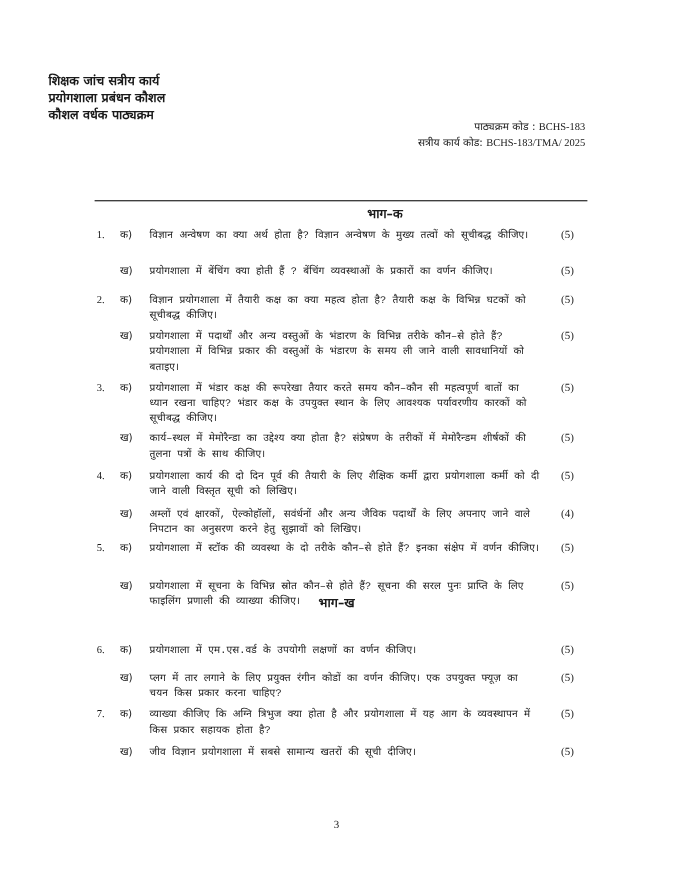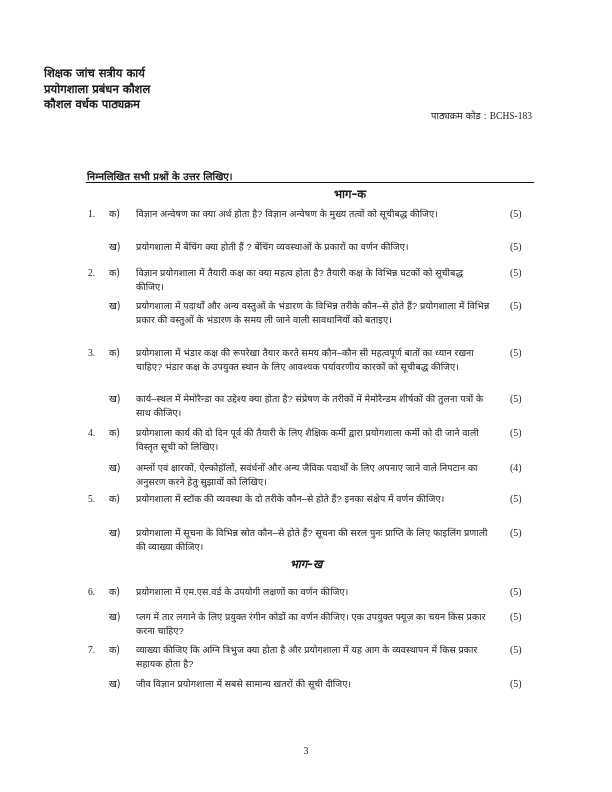--- a/index.html
+++ b/index.html
@@ -13,41 +13,41 @@
     .codes .lbl { font-family: "DejaVu Sans", sans-serif; }
     .codes .val { font-family: "Liberation Serif", serif; }
     .instruction { position: absolute; top: 169px; left: 87px; font-family: "DejaVu Sans", sans-serif;
                    font-weight: bold; font-size: 10px; }
     .rule { position: absolute; top: 182px; left: 86px; width: 448px; height: 0; border-top: 1.3px solid #111; }
     .part-heading { position: absolute; left: 0; width: 612px; text-align: center;
                     font-family: "DejaVu Sans", sans-serif; font-weight: bold; font-size: 11.5px; }
     .q { position: absolute; left: 0; width: 612px; font-size: 9.6px; line-height: 14px; }
     .q .num { position: absolute; left: 88px; top: 0; font-family: "Liberation Serif", serif; }
     .q .sub { position: absolute; left: 109px; top: 0; font-family: "DejaVu Sans", sans-serif; }
-    .q .text { position: absolute; left: 136px; top: 0; width: 355px; font-family: Liberation Sans, sans-serif;
+    .q .text { position: absolute; left: 136px; top: 0; width: 355px; font-family: Liberation Mono, monospace;
                font-size: 9.3px; line-height: 14px; letter-spacing: 0.1px; }
     .q .marks { position: absolute; left: 510px; top: 0; font-family: "Liberation Serif", serif; font-size: 10px; }
     .page-num { position: absolute; top: 745px; left: 0; width: 612px; text-align: center;
                 font-family: "Liberation Serif", serif; font-size: 10px; }
   </style>
 </head>
 <body>
 
 <div class="page">
   <div class="title-block">
     <div>शिक्षक जांच सत्रीय कार्य</div>
     <div>प्रयोगशाला प्रबंधन कौशल</div>
     <div>कौशल वर्धक पाठ्यक्रम</div>
   </div>
 
   <div class="codes">
     <div><span class="lbl">पाठ्यक्रम कोड :</span> <span class="val">BCHS-183</span></div>
+    <div><span class="lbl">सत्रीय कार्य कोड:</span> <span class="val">BCHS-183/TMA/ 2025</span></div>
   </div>
 
-  <div class="instruction">निम्नलिखित सभी प्रश्नों के उत्तर लिखिए।</div>
   <div class="rule"></div>
 
   <div id="content">
       <div class="part-heading" style="top: 186px; margin-left: 44px;">भाग–क</div>
       <div class="q" style="top: 207px;">
         <span class="num">1.</span>
         <span class="sub">क)</span>
         <span class="text">विज्ञान अन्वेषण का क्या अर्थ होता है? विज्ञान अन्वेषण के मुख्य तत्वों को सूचीबद्ध कीजिए।</span>
         <span class="marks">(5)</span>
       </div>
@@ -98,21 +98,21 @@
         <span class="sub">क)</span>
         <span class="text">प्रयोगशाला में स्टॉक की व्यवस्था के दो तरीके कौन–से होते हैं? इनका संक्षेप में वर्णन कीजिए।</span>
         <span class="marks">(5)</span>
       </div>
       <div class="q" style="top: 526px;">
         <span class="num"></span>
         <span class="sub">ख)</span>
         <span class="text">प्रयोगशाला में सूचना के विभिन्न स्रोत कौन–से होते हैं? सूचना की सरल पुनः प्राप्ति के लिए फाइलिंग प्रणाली की व्याख्या कीजिए।</span>
         <span class="marks">(5)</span>
       </div>
-      <div class="part-heading" style="top: 556px; font-style: italic;">भाग–ख</div>
+      <div class="part-heading" style="top: 540px;">भाग–ख</div>
       <div class="q" style="top: 585px;">
         <span class="num">6.</span>
         <span class="sub">क)</span>
         <span class="text">प्रयोगशाला में एम.एस.वर्ड के उपयोगी लक्षणों का वर्णन कीजिए।</span>
         <span class="marks">(5)</span>
       </div>
       <div class="q" style="top: 610px;">
         <span class="num"></span>
         <span class="sub">ख)</span>
         <span class="text">प्लग में तार लगाने के लिए प्रयुक्त रंगीन कोडों का वर्णन कीजिए। एक उपयुक्त फ्यूज़ का चयन किस प्रकार करना चाहिए?</span>

